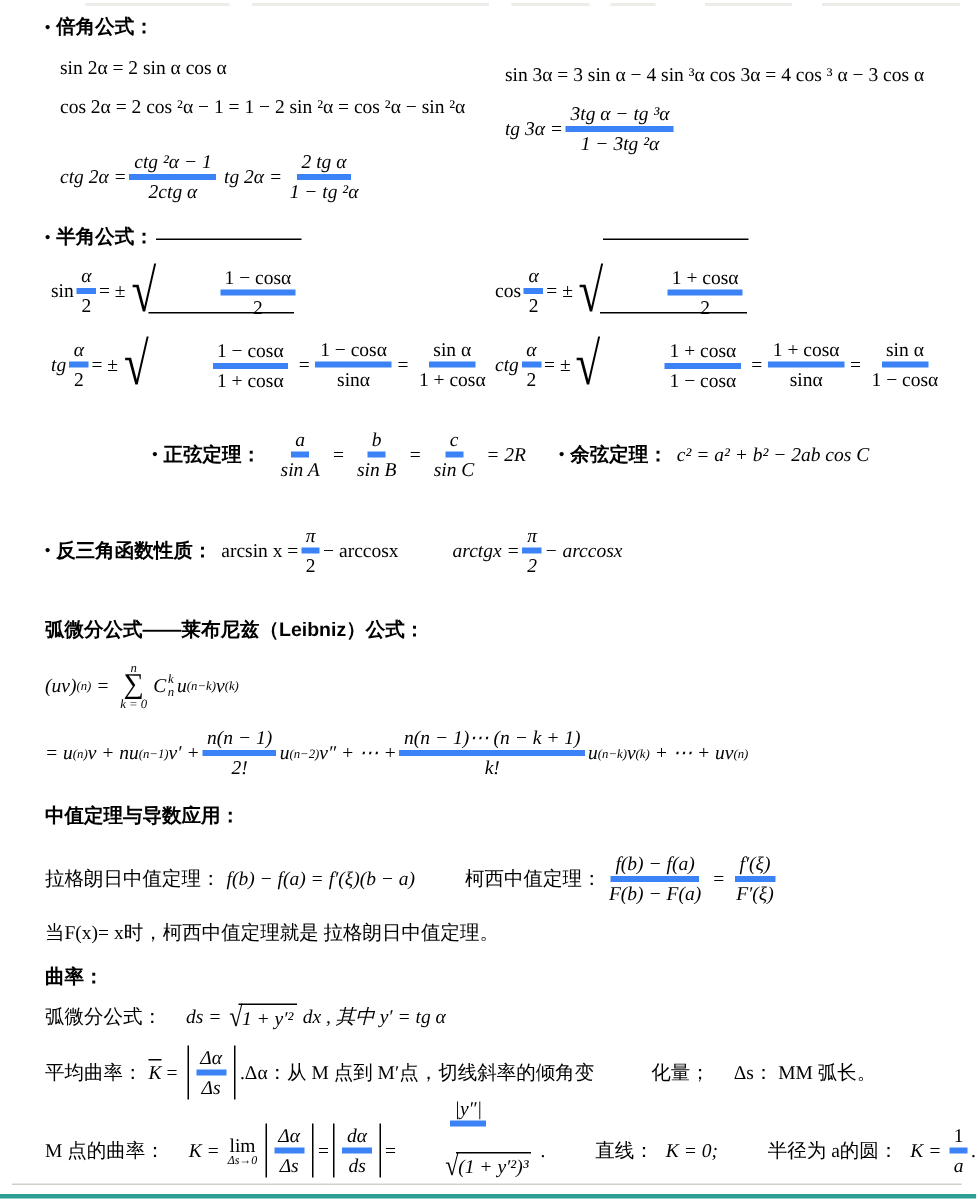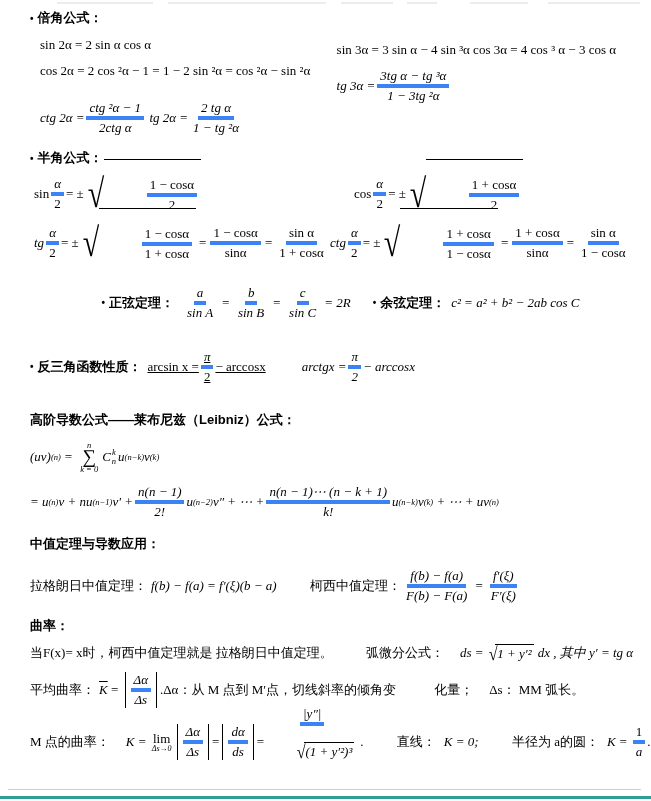--- a/index.html
+++ b/index.html
@@ -92,21 +92,21 @@
       </div>
     </div>
   </div>
 
   
   <div class="row hd" style="margin-top:10px;">
     <span class="blt">•</span>
     <span>半角公式：</span>
   </div>
 
-  <div style="display:flex;margin-left:34px;margin-top:4px;gap:24px;">
+  <div style="display:flex;margin-left:34px;margin-top:4px;">
     <div style="width:296px;">
       <div class="f" style="height:46px;">
         <span>sin</span>
         <span class="fr">
           <span class="n it">α</span>
           <span class="d">2</span>
         </span>
         <span>= ±</span>
         <span class="sq tall">
           <span class="rs"></span>
@@ -227,40 +227,40 @@
       <span class="blt">•</span><span>余弦定理：</span>
     </span>
     <span class="f it" style="margin-left:6px;">c² = a² + b² − 2ab cos C</span>
   </div>
 
   
   <div class="row" style="margin-top:24px;height:36px;">
     <span class="hd">
       <span class="blt">•</span><span>反三角函数性质：</span>
     </span>
-    <span class="f" style="margin-left:6px;text-decoration:underline;">
+    <span class="f" style="margin-left:6px;">
       <span>arcsin x =</span>
       <span class="fr">
         <span class="n it">π</span>
         <span class="d">2</span>
       </span>
       <span>− arccosx</span>
     </span>
     <span class="f it" style="margin-left:36px;">
       <span>arctgx =</span>
       <span class="fr">
         <span class="n">π</span>
         <span class="d">2</span>
       </span>
       <span>− arccosx</span>
     </span>
   </div>
 
   
-  <div class="block hd" style="margin-top:26px;">高阶导数公式——莱布尼兹（Leibniz）公式：</div>
+  <div class="block hd" style="margin-top:26px;">弧微分公式——莱布尼兹（Leibniz）公式：</div>
 
   <div class="block f it" style="margin-top:8px;height:40px;">
     <span>(uv)</span><span class="sp">(n)</span>
     <span> = </span>
     <span class="sm">
       <span class="t">n</span>
       <span class="s">∑</span>
       <span class="b">k = 0</span>
     </span>
     <span>C</span>
@@ -305,24 +305,24 @@
       <span class="n">f(b) − f(a)</span>
       <span class="d">F(b) − F(a)</span>
     </span>
     <span style="margin:0 3px;">=</span>
     <span class="fr it">
       <span class="n">f′(ξ)</span>
       <span class="d">F′(ξ)</span>
     </span>
   </div>
 
+  <div class="block f" style="margin-top:5px;height:20px;">当F(x)= x时，柯西中值定理就是 拉格朗日中值定理。</div>
+
+  
   <div class="block hd" style="margin-top:10px;">曲率：</div>
-
-  
-  <div class="block f" style="margin-top:5px;height:20px;">当F(x)= x时，柯西中值定理就是 拉格朗日中值定理。</div>
 
   <div class="block f" style="margin-top:7px;height:22px;">
     <span>弧微分公式：</span>
     <span class="gap16"></span>
     <span class="it">ds = </span>
     <span class="sq smal">
       <span class="rs"></span>
       <span class="rc it">1 + y′²</span>
     </span>
     <span class="it"> dx , 其中 y′ = tg α</span>

